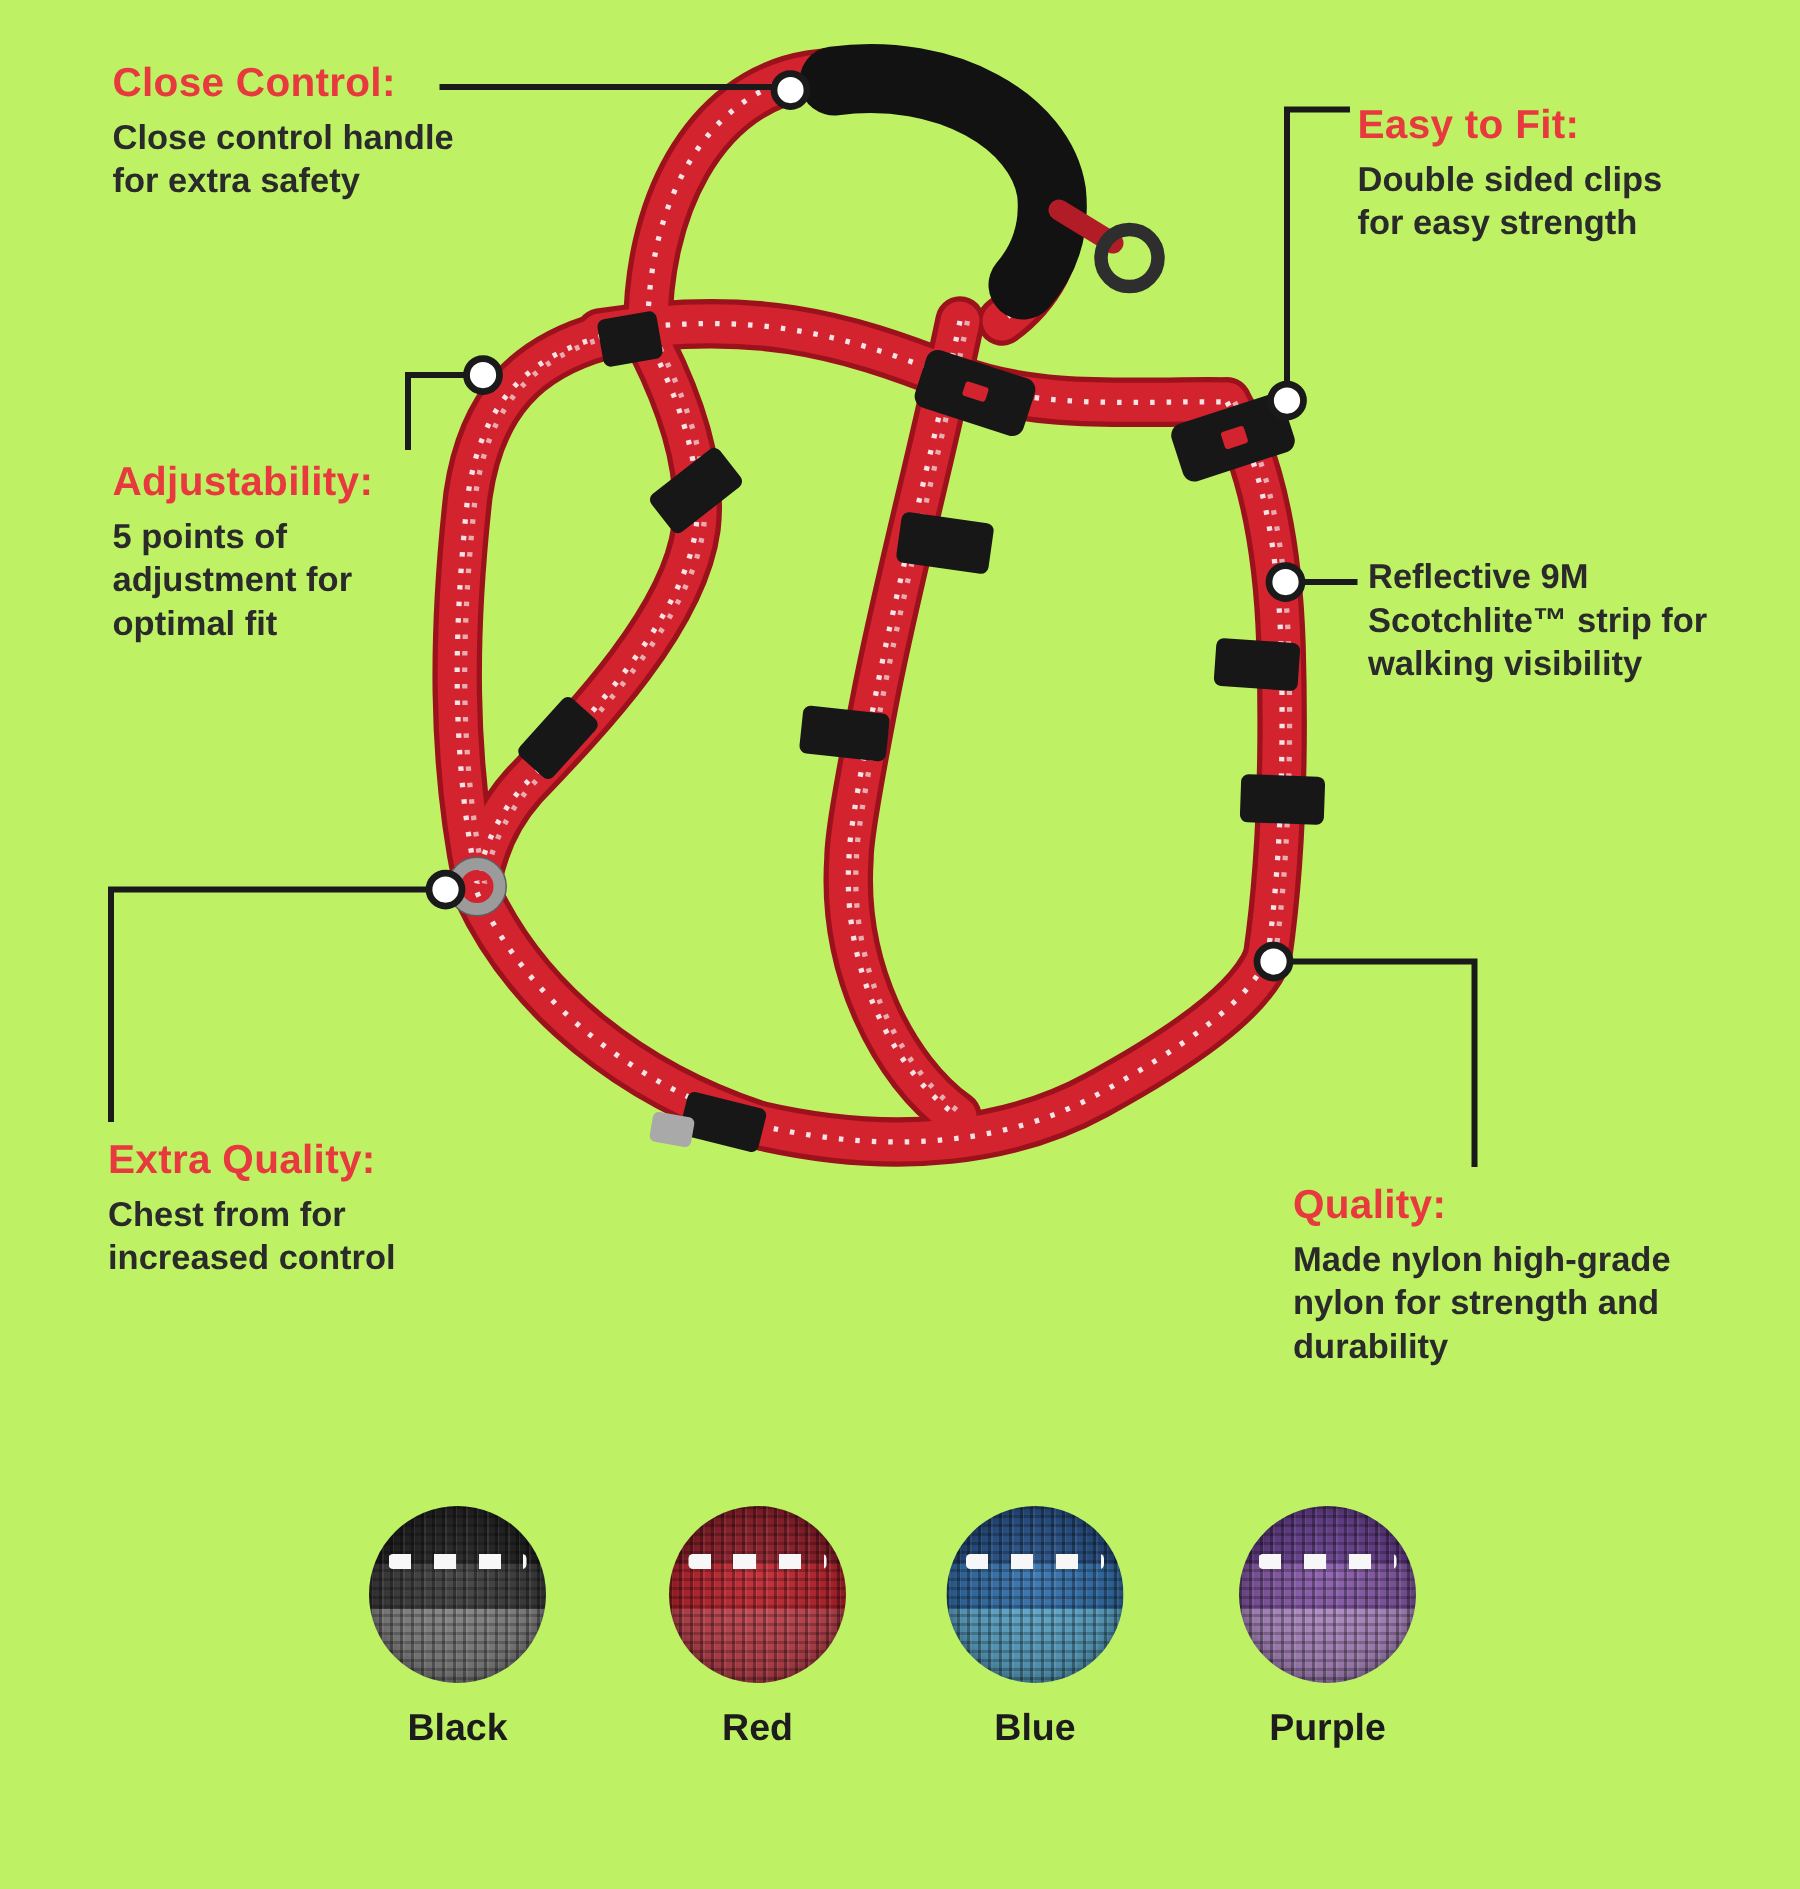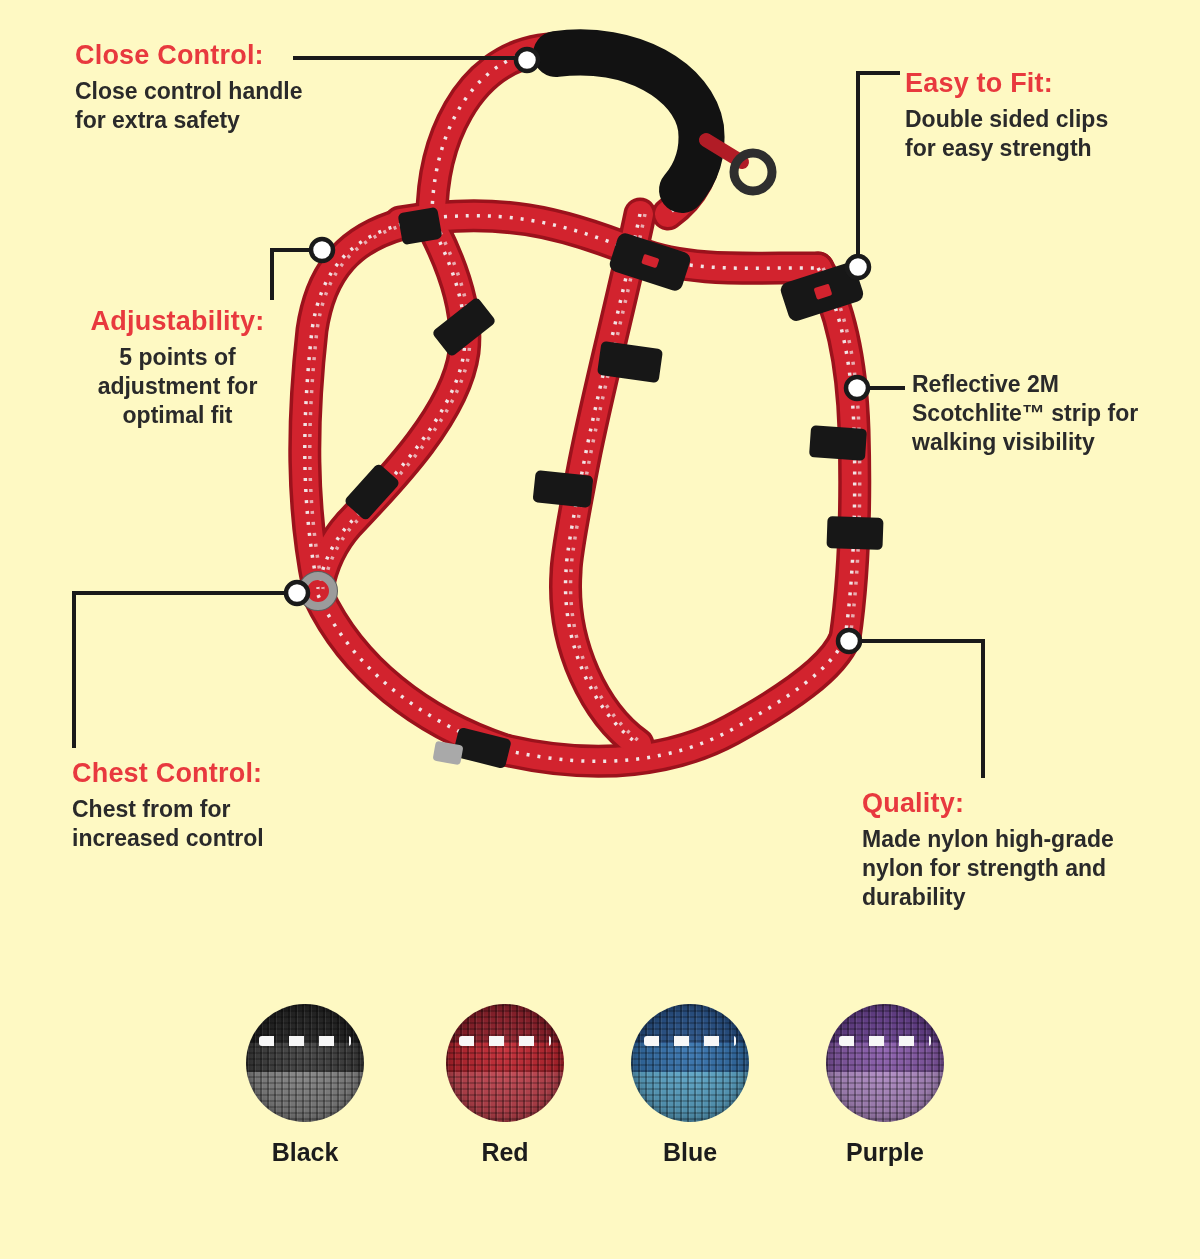--- a/index.html
+++ b/index.html
@@ -1,34 +1,34 @@
 <!DOCTYPE html>
 <html style="--accent: #e8393e; --text: #2a2a2a; --line: #1a1a1a; --strap: #d2232e; --strap_dark: #9b121c; --stitch: #f5f5f5;"><head>
 <meta charset="utf-8">
 <style>
   html,body{margin:0;padding:0;background:#fff;}
   .stage{
-    position:relative;width:1200px;height:1259px;background:#fef9c3;
+    position:relative;width:1200px;height:1259px;background:#bef264;
     font-family:"Liberation Sans",sans-serif;overflow:hidden;
   }
   svg.overlay{position:absolute;left:0;top:0;}
 
   
   .callout{position:absolute;}
   .callout .hd{
     margin:0 0 6px 0;font-size:27px;font-weight:700;letter-spacing:.2px;
     color:var(--accent,#e8393e);
   }
   .callout .bd{
     margin:0;font-size:23px;font-weight:700;line-height:1.27;
     color:var(--text,#2a2a2a);
   }
   #co-close-control  {left:75px;  top:40px;  width:258px;}
   #co-easy-to-fit    {left:905px; top:56px;  width:232px;margin-top:12px;}
-  #co-adjustability  {left:75px;  top:306px; width:205px;text-align:center;}
+  #co-adjustability  {left:75px;  top:306px; width:205px;}
   #co-safety         {left:912px; top:370px; width:245px;}
   #co-extra-control  {left:72px;  top:758px; width:225px;}
   #co-quality        {left:862px; top:788px; width:300px;}
 
   
   .under {stroke:var(--strap_dark,#9b121c);stroke-width:33;fill:none;stroke-linecap:round;}
   .main  {stroke:var(--strap,#d2232e);stroke-width:26;fill:none;stroke-linecap:round;}
   .stitch{stroke:var(--stitch,#f5f5f5);stroke-width:3.5;fill:none;stroke-linecap:butt;
           stroke-dasharray:3 8;opacity:.92;}
   .stitch2{opacity:.65;}
@@ -189,25 +189,25 @@
     <div class="hd">Easy to Fit:</div>
     <p class="bd">Double sided clips for easy strength</p>
   </div>
 
   <div class="callout" id="co-adjustability">
     <div class="hd">Adjustability:</div>
     <p class="bd">5 points of adjustment for optimal fit</p>
   </div>
 
   <div class="callout" id="co-safety">
-    <p class="bd">Reflective 2M Scotchlite™ strip for walking visibility</p>
+    <p class="bd">Reflective 9M Scotchlite™ strip for walking visibility</p>
   </div>
 
   <div class="callout" id="co-extra-control">
-    <div class="hd">Chest Control:</div>
+    <div class="hd">Extra Quality:</div>
     <p class="bd">Chest from for increased control</p>
   </div>
 
   <div class="callout" id="co-quality">
     <div class="hd">Quality:</div>
     <p class="bd">Made nylon high-grade nylon for strength and durability</p>
   </div>
 
   <div class="swatch" id="sw-0">
     <div class="swatch-circle" style="--c1: #1a1a1a; --c2: #3a3a3a; --c3: #8c8c8c;">

